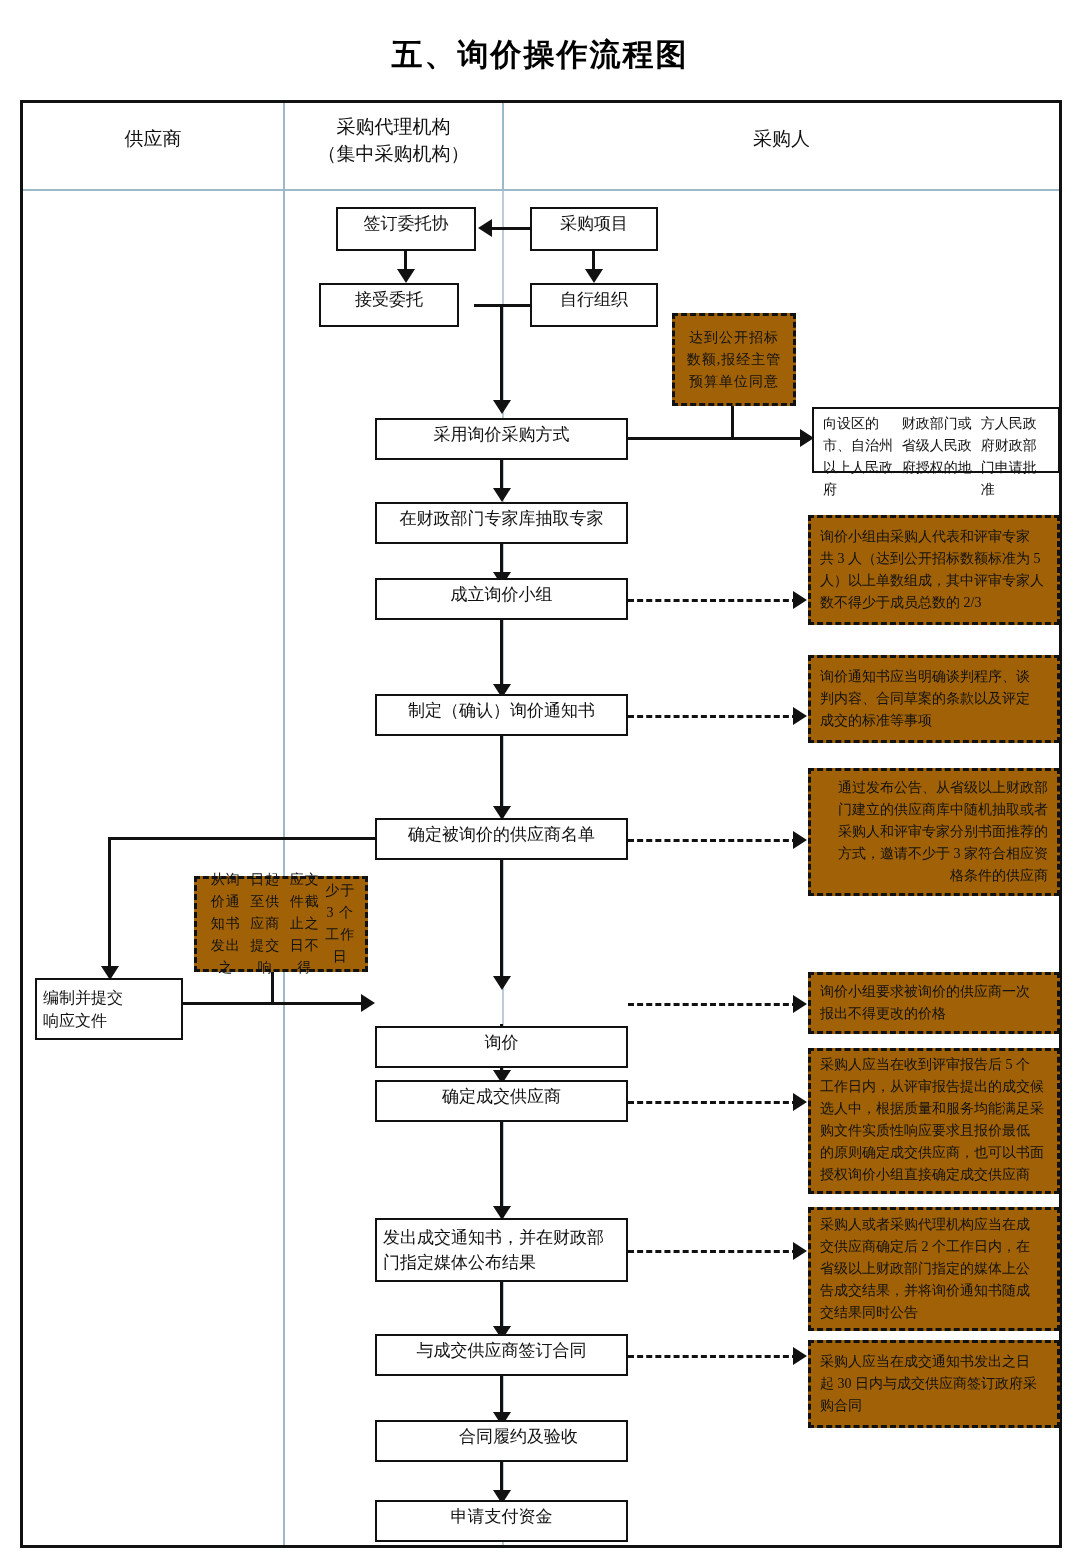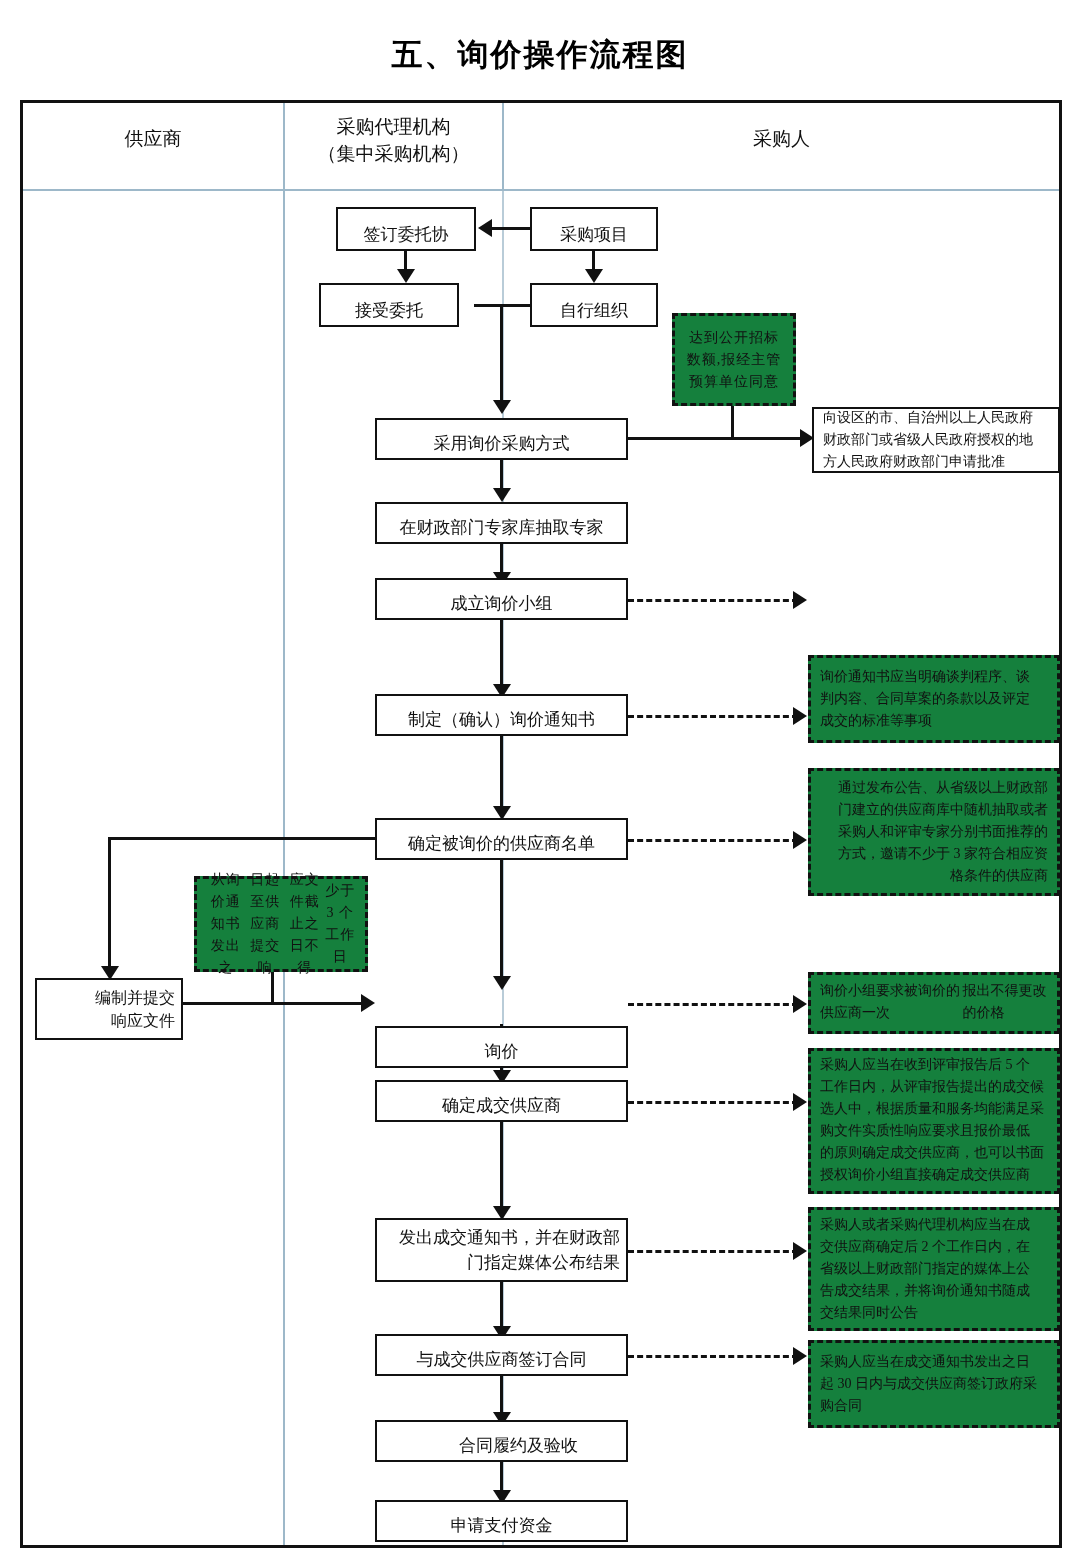--- a/index.html
+++ b/index.html
@@ -24,28 +24,28 @@
     position:absolute;text-align:center;font-size:19px;line-height:27px;color:#111;
     font-family:"Liberation Serif","DejaVu Serif",serif;
   }
 
   
   .guide{position:absolute;width:2px;background:#b9ccd8;}
 
   
   .node{
     position:absolute;box-sizing:border-box;border:2.5px solid #111;background:#fff;
-    display:flex;align-items:flex-end;justify-content:center;text-align:center;
+    display:flex;align-items:flex-start;justify-content:center;text-align:center;
     font-size:17px;line-height:25px;color:#111;padding:2px 6px;
     font-family:"Liberation Serif","DejaVu Serif",serif;z-index:4;
   }
   .node.small{font-size:16px;line-height:23px;}
 
   .note{
-    position:absolute;box-sizing:border-box;border:3px dashed #111;background:#15803d;
+    position:absolute;box-sizing:border-box;border:3px dashed #111;background:#a16207;
     display:flex;align-items:center;justify-content:flex-start;text-align:left;
     font-size:14px;line-height:22px;color:#111;padding:5px 9px;
     font-family:"Liberation Serif","DejaVu Serif",serif;z-index:4;
   }
   .note.center{justify-content:center;text-align:center;letter-spacing:1px;}
 
   .solidbox{
     position:absolute;box-sizing:border-box;border:2.5px solid #111;background:#fff;
     display:flex;align-items:center;justify-content:flex-start;text-align:left;
     font-size:14px;line-height:22px;color:#111;padding:4px 9px;
@@ -125,41 +125,47 @@
 
   <div class="ln lnv" style="left:731px;top:406px;height:33px;"></div>
 
   <div class="node" style="left:375px;top:418px;width:253px;height:42px;">
     <span>采用询价采购方式</span>
   </div>
 
   <div class="ln lnh" style="left:628px;top:437px;width:182px;"></div>
   <div class="arw arw-r" style="left:800px;top:429px;"></div>
 
-  <div class="solidbox" style="left:812px;top:407px;width:248px;height:66px;flex-direction:column;align-items:flex-start;justify-content:center;">
+  <div class="solidbox" style="left:812px;top:407px;width:248px;height:66px;align-items:flex-start;justify-content:center;">
     <div>向设区的市、自治州以上人民政府</div>
     <div>财政部门或省级人民政府授权的地</div>
     <div>方人民政府财政部门申请批准</div>
   </div>
 
   <div class="ln lnv" style="left:500px;top:460px;height:30px;"></div>
   <div class="arw arw-d" style="left:493px;top:488px;"></div>
 
   <div class="node" style="left:375px;top:502px;width:253px;height:42px;">
     <span>在财政部门专家库抽取专家</span>
   </div>
   <div class="ln lnv" style="left:500px;top:544px;height:30px;"></div>
   <div class="arw arw-d" style="left:493px;top:572px;"></div>
 
   <div class="node" style="left:375px;top:578px;width:253px;height:42px;">
     <span>成立询价小组</span>
   </div>
   <div class="dsh-h" style="left:628px;top:599px;width:170px;"></div>
   <div class="arw arw-r" style="left:793px;top:591px;"></div>
 
+  <div class="note" style="left:808px;top:515px;width:252px;height:110px;flex-direction:column;align-items:flex-start;justify-content:center;">
+    <div>询价小组由采购人代表和评审专家</div>
+    <div>共 3 人（达到公开招标数额标准为 5</div>
+    <div>人）以上单数组成，其中评审专家人</div>
+    <div>数不得少于成员总数的 2/3</div>
+  </div>
 
   <div class="ln lnv" style="left:500px;top:620px;height:66px;"></div>
   <div class="arw arw-d" style="left:493px;top:684px;"></div>
 
   <div class="node" style="left:375px;top:694px;width:253px;height:42px;">
     <span>制定（确认）询价通知书</span>
   </div>
   <div class="dsh-h" style="left:628px;top:715px;width:170px;"></div>
   <div class="arw arw-r" style="left:793px;top:707px;"></div>
 
@@ -208,21 +214,21 @@
 
   <div class="ln lnh" style="left:183px;top:1002px;width:185px;"></div>
   <div class="arw arw-r" style="left:361px;top:994px;"></div>
 
   <div class="node" style="left:375px;top:982px;width:253px;height:42px;margin-top:44px;">
     <span>询价</span>
   </div>
   <div class="dsh-h" style="left:628px;top:1003px;width:170px;"></div>
   <div class="arw arw-r" style="left:793px;top:995px;"></div>
 
-  <div class="note" style="left:808px;top:972px;width:252px;height:62px;flex-direction:row;align-items:flex-start;justify-content:center;">
+  <div class="note" style="left:808px;top:972px;width:252px;height:62px;flex-direction:column;align-items:flex-start;justify-content:center;">
     <div>询价小组要求被询价的供应商一次</div>
     <div>报出不得更改的价格</div>
   </div>
 
   <div class="ln lnv" style="left:500px;top:1024px;height:48px;"></div>
   <div class="arw arw-d" style="left:493px;top:1070px;"></div>
 
   <div class="node" style="left:375px;top:1080px;width:253px;height:42px;">
     <span>确定成交供应商</span>
   </div>

